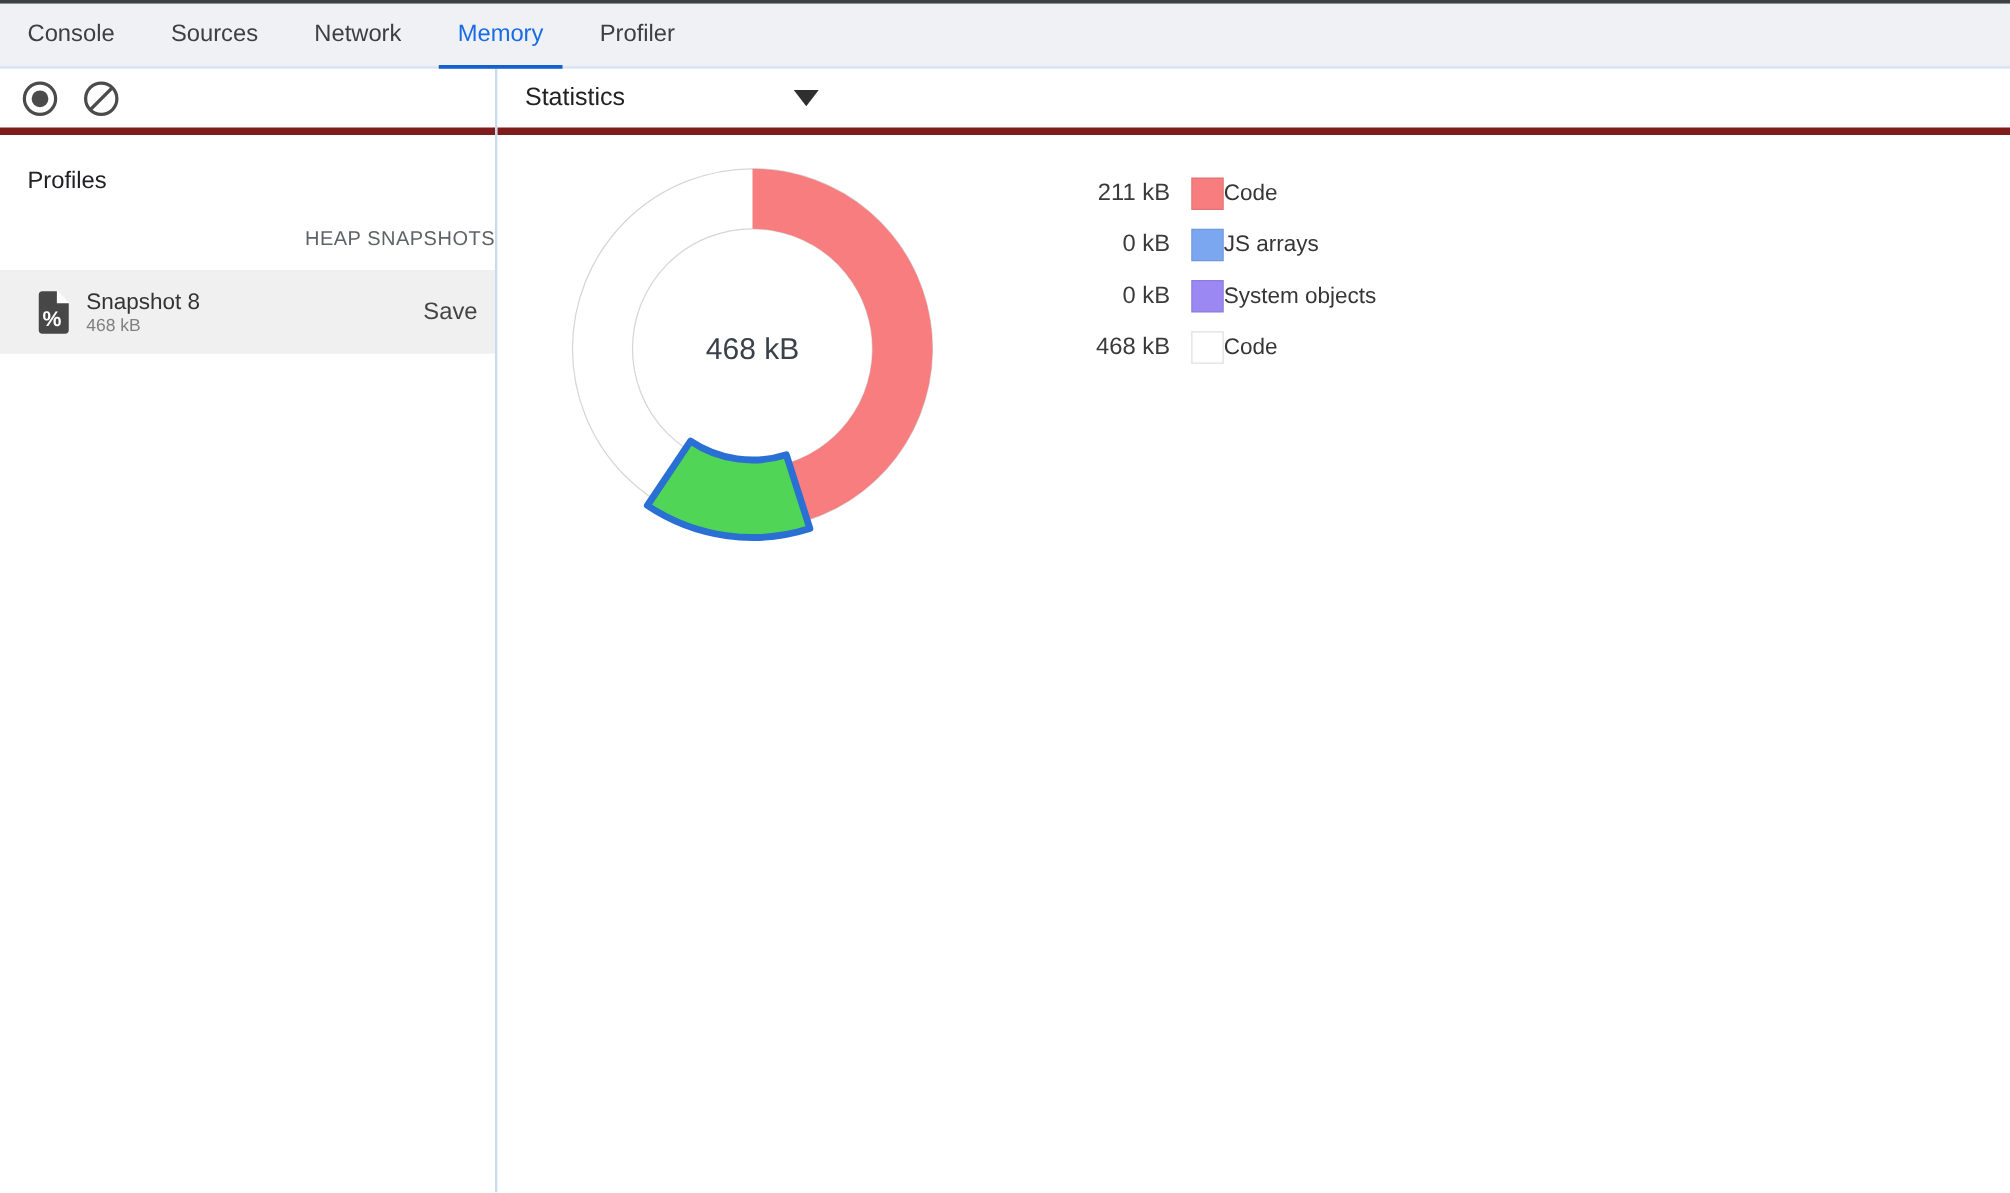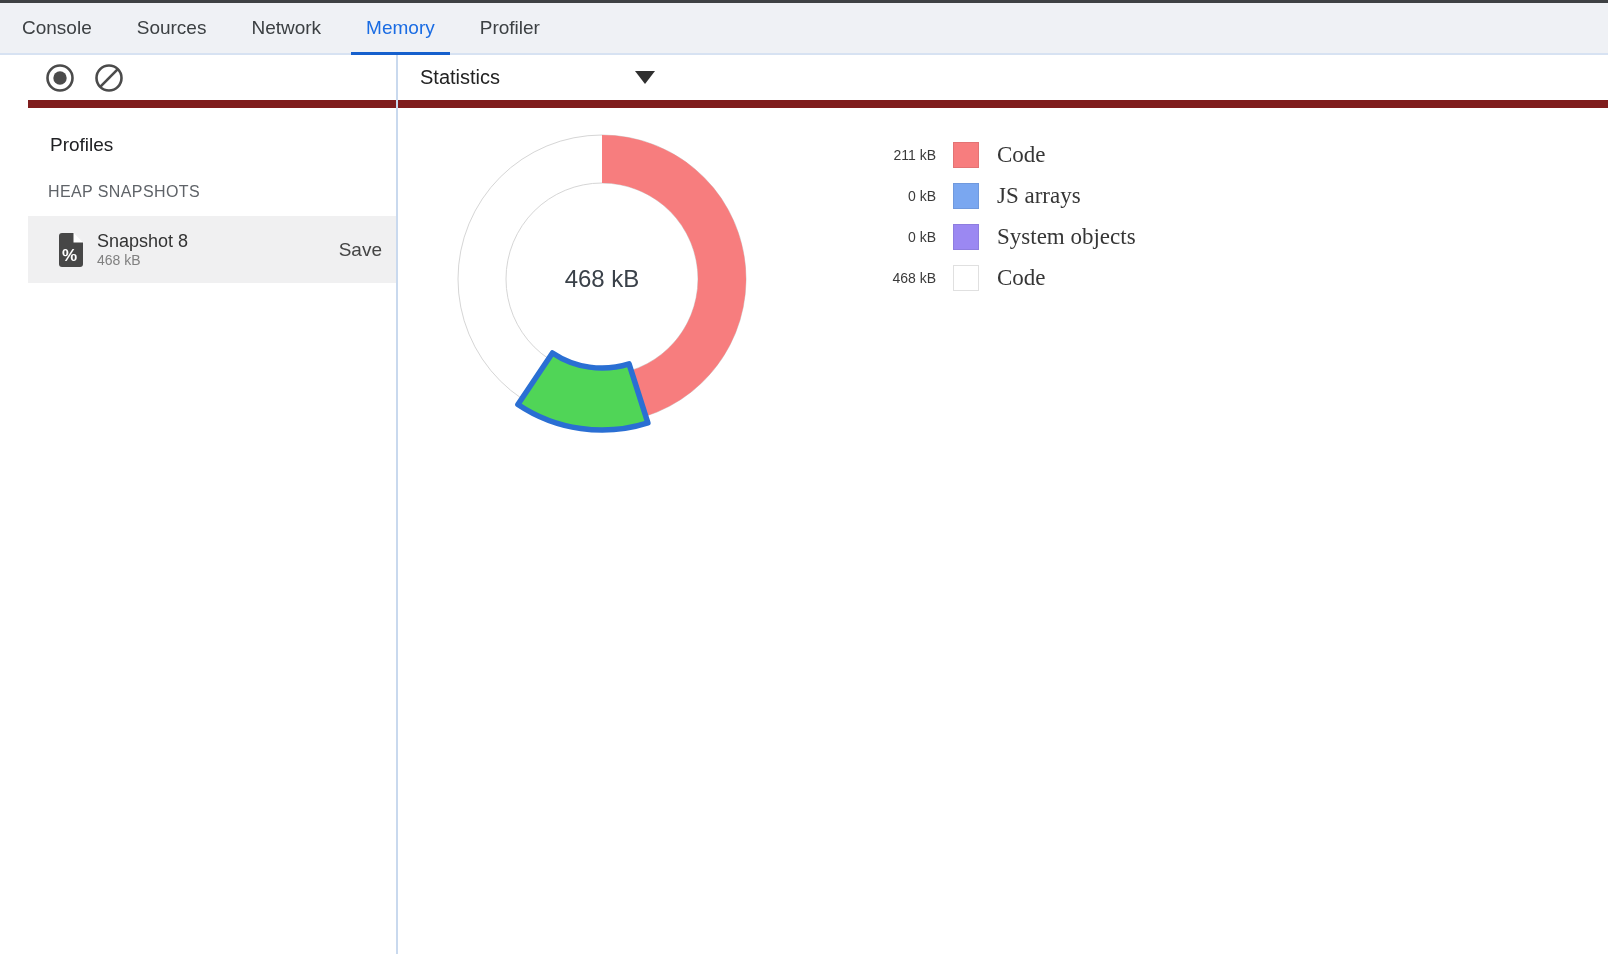--- a/index.html
+++ b/index.html
@@ -12,56 +12,56 @@
 
   
   .tabbar { height:52px; background:#eff1f5; border-bottom:2px solid #d7e2f2; display:flex; align-items:stretch; flex:none; }
   .tab { position:relative; line-height:50px; font-size:19px; color:#3c4043; padding:0 13px; margin-left:19px; cursor:default; }
   .tab:first-child { margin-left:9px; }
   .tab.selected { color:#1a6ce3; }
   .tab.selected::after { content:""; position:absolute; left:-2px; right:-2px; bottom:-2px; height:3px; background:#1660cd; }
 
   
   .content { flex:1; display:flex; min-height:0; }
-  .left-col { width:398px; flex:none; border-right:2px solid #c9d9ee; display:flex; flex-direction:column;padding-left:28px; }
+  .left-col { width:398px; flex:none; border-right:2px solid #c9d9ee; display:flex; flex-direction:column; }
   .right-col { flex:1; display:flex; flex-direction:column; min-width:0; }
 
   
-  .left-toolbar, .main-toolbar { height:53px; flex:none; border-bottom:8px solid #7f1d1d; display:flex; align-items:center; background:#fff; }
+  .left-toolbar, .main-toolbar { height:53px; flex:none; border-bottom:6px solid #7f1d1d; display:flex; align-items:center; background:#fff; }
   .icon-btn { width:30px; height:30px; display:inline-flex; align-items:center; justify-content:center; cursor:pointer; }
   .icon-btn.record { margin-left:17px; }
   .icon-btn.clear { margin-left:19px; }
   .stats-select { display:flex; align-items:center; margin-left:22px; cursor:pointer; }
   .stats-label { font-size:20px; color:#222; }
   .dd-triangle { width:0; height:0; border-left:10px solid transparent; border-right:10px solid transparent; border-top:13px solid #2f2f2f; margin-left:135px; }
 
   
   .sidebar { flex:1; background:#fff; overflow:hidden; }
   .profiles-title { font-size:19px; color:#202124; margin:26px 0 0 22px; }
-  .section-title { font-size:16px; color:#5f6368; letter-spacing:0.4px; margin:27px 0 0 20px; }
+  .section-title { font-size:16px; color:#5f6368; letter-spacing:0.4px; margin:27px 0 0 20px;text-align:right; }
   .snapshot-item { margin-top:15px; height:67px; background:#f0f0f1; display:flex; align-items:center; padding:0 14px 0 30px; cursor:pointer; }
   .snap-icon { flex:none; margin-right:13px; display:flex; }
   .snap-text { display:flex; flex-direction:column; justify-content:center; }
   .snap-title { font-size:18px; color:#333; line-height:22px; }
   .snap-size { font-size:14px; color:#808080; line-height:17px; }
   .snap-save { margin-left:auto; font-size:19px; color:#444; cursor:pointer; }
 
   
   .chart-area { position:relative; flex:1; background:#fff; }
   .donut-svg { position:absolute; left:37px; top:4px; }
   .donut-center-label { font-size:24px; fill:#3a4149; }
   .slice.selected-slice { stroke:#2a6fd3; stroke-width:5.5px; stroke-linejoin:round; }
 
   
   .legend { position:absolute; left:460px; top:26px; }
   .legend-row { height:41px; display:flex; align-items:center; cursor:pointer; }
-  .legend-value { width:78px; text-align:right; font-size:14px; color:#3a3a3a; flex:none; }
+  .legend-value { width:78px; text-align:right; font-size:19px; color:#3a3a3a; flex:none; }
   .legend-swatch { width:26px; height:26px; flex:none; margin-left:17px; border:1px solid rgba(0,0,0,0.08); }
   .legend-swatch.total { border:1px solid #e0e0e0; background:#fff; }
-  .legend-label { font-size:23px; color:#363636; margin-left:18px; white-space:nowrap;font-family:Liberation Serif, serif; }
+  .legend-label { font-size:18px; color:#363636; white-space:nowrap; }
   .legend-row.selected .legend-value, .legend-row.selected .legend-label { font-weight:bold; color:#1c1c1c; }
 </style>
 </head>
 <body>
 
 <div class="app">
   <div class="top-strip"></div>
 
   <div class="tabbar">
     <div class="tab">Console</div>

